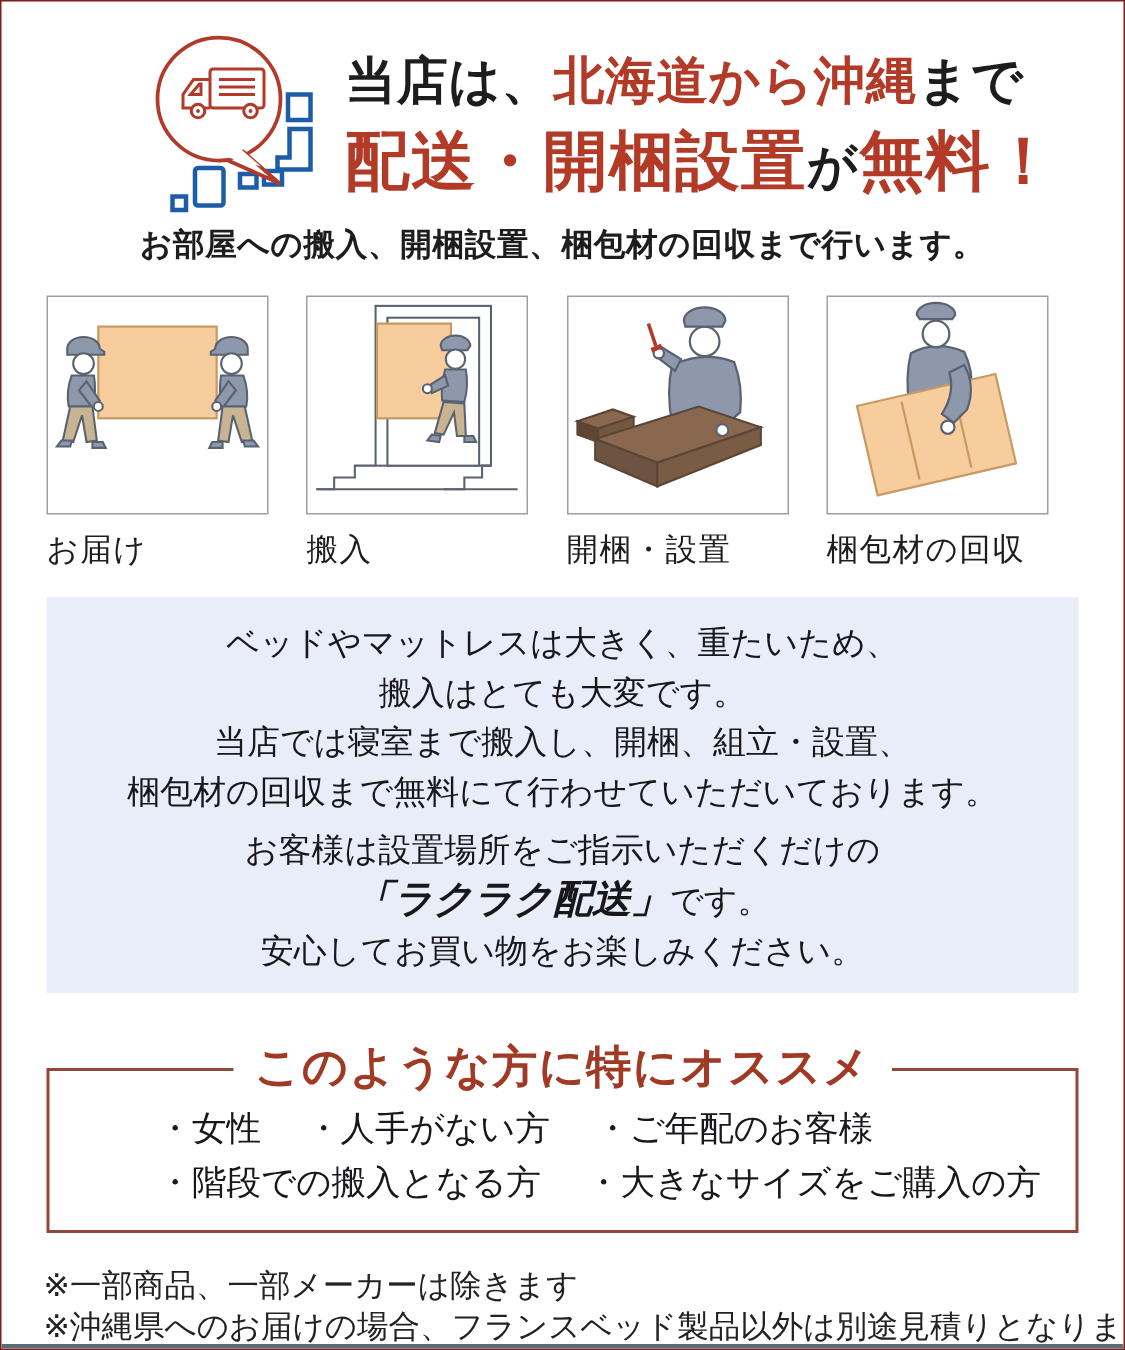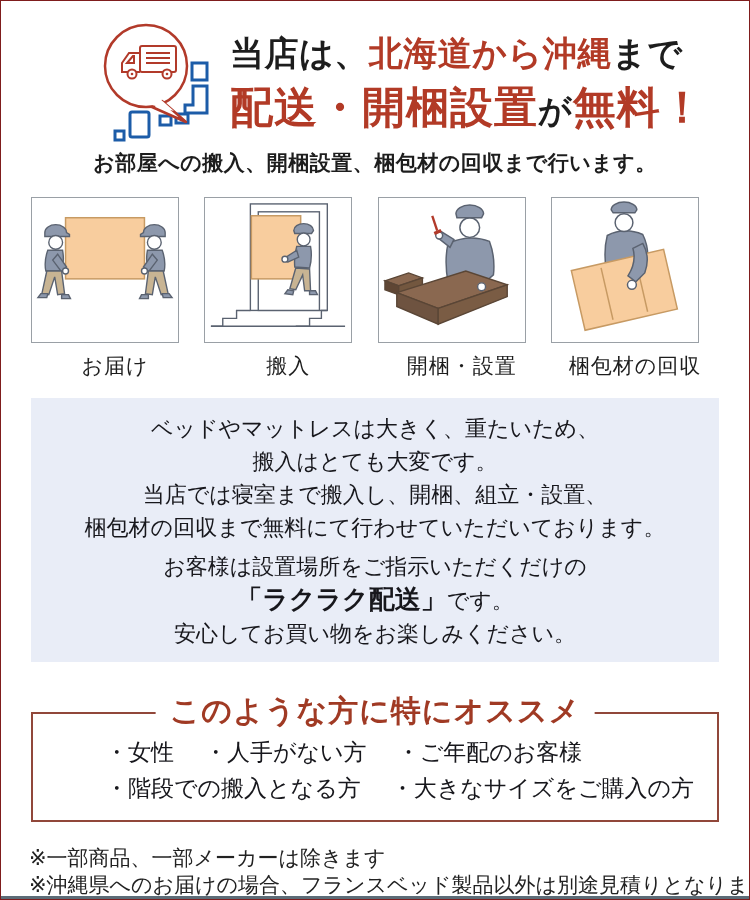--- a/index.html
+++ b/index.html
@@ -22,37 +22,37 @@
   .hero-text { margin-left: 12px; padding-top: 10px; white-space: nowrap; }
   .hero-line1 { font-size: 34px; font-weight: 700; color: #1d1d1d; letter-spacing: 0.5px; }
   .hero-line1 .red { color: #b23a26; }
   .hero-line2 { font-size: 43px; font-weight: 800; color: #b23a26; letter-spacing: 1px; margin-top: 2px; }
   .hero-line2 .dark { color: #1d1d1d; font-size: 33px; }
 
   .subtitle { text-align: center; font-size: 21px; font-weight: 700; margin-top: 6px; letter-spacing: 0.5px; }
 
   
   .steps { display: flex; justify-content: space-between; margin: 20px 30px 0; }
-  .step { width: 168px; text-align: center; }
+  .step { width: 168px; text-align: left; }
   .step-figure { width: 148px; height: 146px; border: 1px solid #9aa0a6; background: #fff; }
   .step-figure svg { display: block; width: 100%; height: 100%; }
   .step-label { margin-top: 9px; font-size: 21px; color: #1d1d1d; letter-spacing: 1px; }
 
   
   .info-box {
     margin: 18px 30px 0;
     background: #e9edf7;
     padding: 14px 0 12px;
     text-align: center;
     font-size: 22px;
     line-height: 33px;
     color: #17171c;
   }
   .info-p2 { margin-top: 6px; }
-  .rakuraku-line .strong { font-weight: 800; font-size: 26px; }
+  .rakuraku-line .strong { font-weight: 800; font-size: 26px; font-style: italic; }
 
   
   .recommend-box {
     position: relative;
     margin: 50px 30px 0;
     border: 2px solid #91473a;
     padding: 20px 22px 14px 72px;
   }
   .recommend-title {
     position: absolute;

